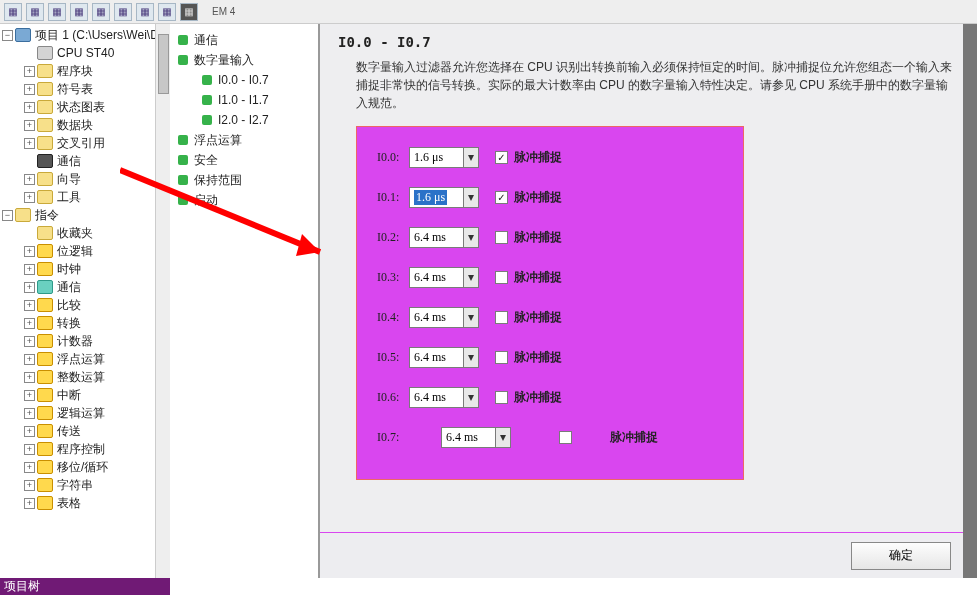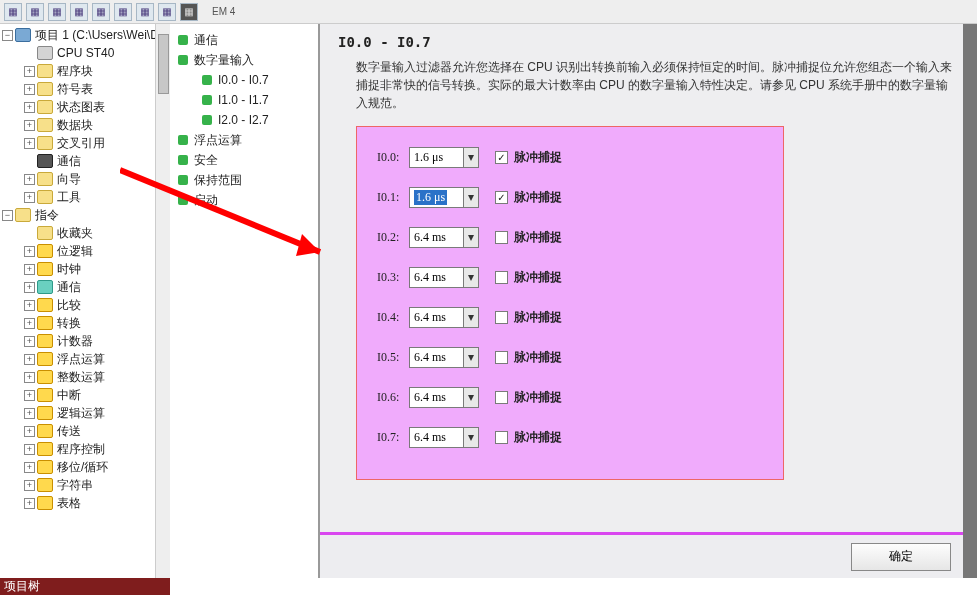--- a/index.html
+++ b/index.html
@@ -18,44 +18,44 @@
   .i-prj { background: #7aa9d4; border: 1px solid #3b6e9e; }
   .i-cpu { background: #d4d4d4; border: 1px solid #888; }
   .i-pg  { background: #c9e6b5; border: 1px solid #6a9c4a; }
   .i-fld { background: #f7e08a; border: 1px solid #c9a93a; }
   .i-sys { background: #eaeaea; border: 1px solid #888; }
   .i-cmd { background: #ffd94d; border: 1px solid #c98f00; }
   .i-teal{ background: #6ad0c0; border: 1px solid #2f9a89; }
   .i-dev { background: #555; border: 1px solid #222; }
   .label { padding: 0 2px; }
   .hl-box { border: 1px solid #d33; padding: 0 2px; }
-  .left-bottom-dark { position:absolute; left:0; bottom:0; width:170px; height:17px; background:#7f1d1d; color:#fff; font-size:12px; display:flex; align-items:center; padding-left:4px; }
+  .left-bottom-dark { position:absolute; left:0; bottom:0; width:170px; height:17px; background:#701a75; color:#fff; font-size:12px; display:flex; align-items:center; padding-left:4px; }
   .left-scroll { position:absolute; left:155px; top:24px; width:15px; height:554px; background:#eee; border-left:1px solid #ccc; }
   .left-scroll .thumb { position:absolute; top:10px; left:2px; width:11px; height:60px; background:#c7c7c7; border:1px solid #999; }
 
   .mid-panel { width: 150px; border-right: 2px solid #999; background: #fff; padding-top: 4px; }
   .mid-tree .node { height: 20px; }
   .bullet { width: 10px; height: 10px; background: #36b24a; border-radius: 2px; margin-right: 4px; flex-shrink: 0; }
   .bullet-sub { width: 10px; height: 10px; background: #36b24a; border-radius: 2px; margin-right: 4px; flex-shrink: 0; }
 
   .right-panel { flex: 1; background: #eeeef0; display: flex; flex-direction: column; }
   .rp-header { font-family: Consolas, monospace; font-size: 14px; font-weight: bold; padding: 10px 18px 2px 18px; color: #222; }
   .rp-desc { font-size: 12px; padding: 6px 24px 8px 36px; line-height: 1.5; color: #333; }
-  .rp-box { margin: 6px 0 0 36px; border: 1px solid #e66; padding: 18px 16px 18px 20px; width: 428px; background: #f0abfc; }
+  .rp-box { margin: 6px 0 0 36px; border: 1px solid #e66; padding: 18px 16px 18px 20px; width: 388px; background: #d946ef; }
   .row { display: flex; align-items: center; height: 24px; margin-bottom: 16px; font-size: 12px; }
-  .row:last-child { margin-bottom: 12px; }
+  .row:last-child { margin-bottom: 12px; gap: 32px; }
   .row-label { width: 32px; font-family: Tahoma; color: #222; }
   .sel { width: 70px; height: 21px; border: 1px solid #7a7a7a; background: #fff; display: flex; align-items: center; padding: 0 4px; position: relative; margin-right: 16px; font-family: Tahoma; }
   .sel .val { flex:1; }
   .sel .val-hl { background:#2a72c8; color:#fff; padding:0 2px; display:inline-block; }
   .sel .dd { width: 15px; height: 19px; border-left:1px solid #7a7a7a; display:flex; align-items:center; justify-content:center; color:#333; background:#e8e8e8; margin-right:-4px; }
   .chk { width: 13px; height: 13px; border: 1px solid #7a7a7a; background: #fff; display:inline-flex; align-items:center; justify-content:center; margin-right:6px; font-size:10px; color:#222; }
   .chk-label { color:#222;font-weight:bold; }
 
-  .btn-bar { margin-top: auto; height: 46px; border-top: 3px solid #d946ef; display:flex; align-items:center; justify-content:flex-end; gap:18px; padding-right:26px; background:#ededf0; }
+  .btn-bar { margin-top: auto; height: 46px; border-top: 1px solid #d946ef; display:flex; align-items:center; justify-content:flex-end; gap:18px; padding-right:26px; background:#ededf0; }
   .btn { width: 100px; height: 28px; border: 1px solid #888; background: linear-gradient(#fdfdfd,#e6e6e6); display:flex; align-items:center; justify-content:center; font-size:12px; }
 
   
   .arrow-svg { position:absolute; left:120px; top:160px; pointer-events:none; }
   .red-stroke { stroke:#f00; stroke-width:6; fill:none; }
   .red-head { fill:#f00; }
 
   
   .right-edge { position:absolute; right:0; top:24px; width:14px; height:554px; background:#777; }
 </style>

